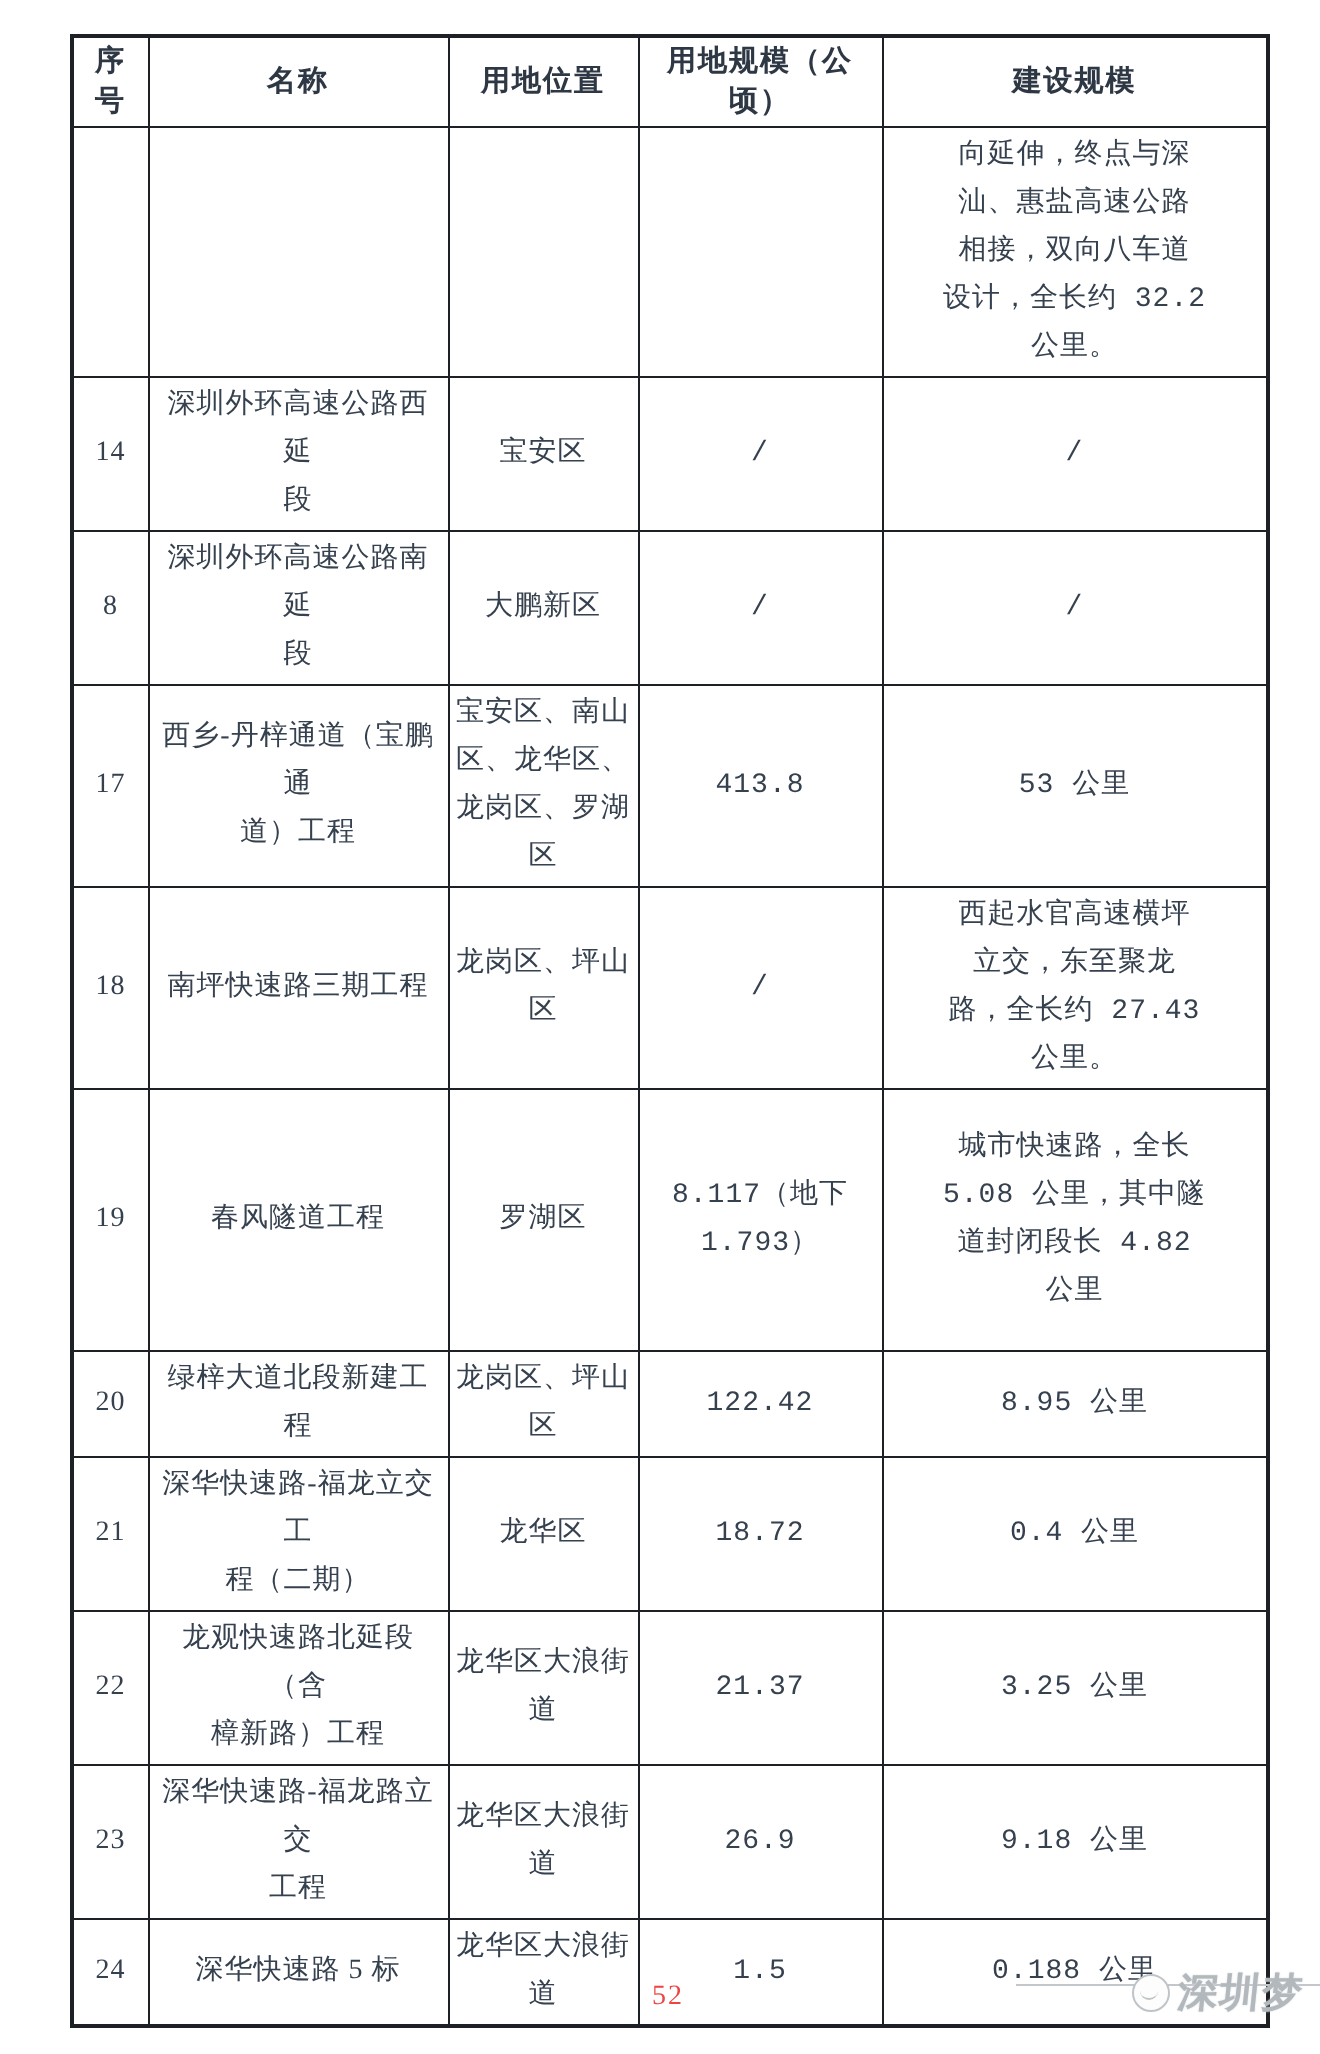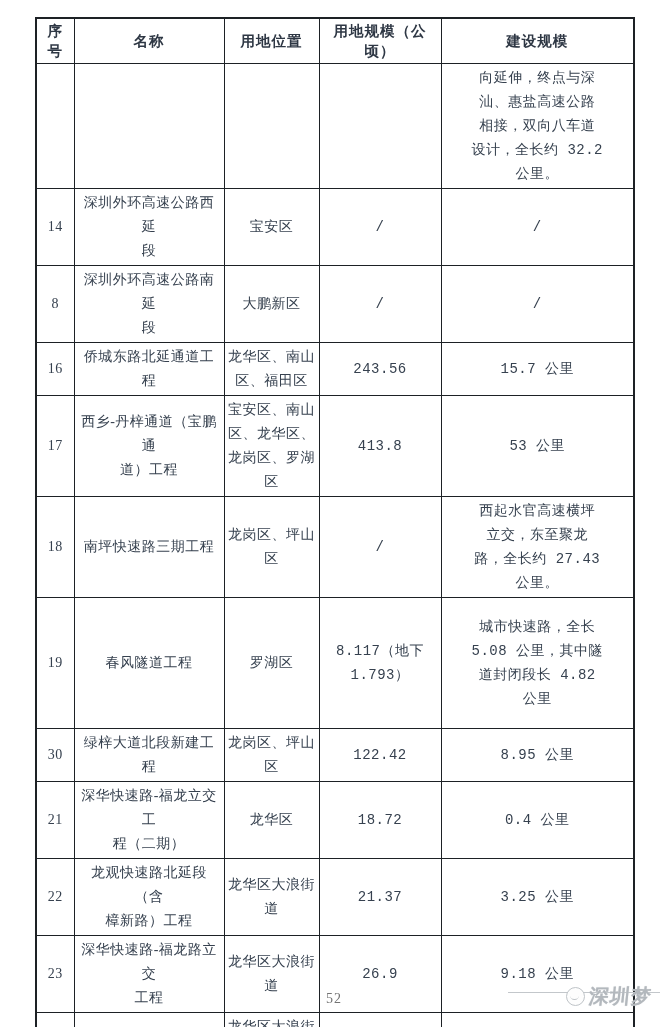--- a/index.html
+++ b/index.html
@@ -38,21 +38,21 @@
     line-height:24px;
     white-space:pre-line;
     letter-spacing:0.5px;
   }
   td.c-no{letter-spacing:0;}
   td.c-area, td.c-scale{font-family:Liberation Mono, monospace;}
   .footer-pagenum{
     position:absolute;
     left:35px;top:991px;width:598px;
     text-align:center;
-    font-size:14px;color:#737373;
+    font-size:14px;color:#ef4444;
     letter-spacing:1px;
   }
   .watermark{
     position:absolute;
     right:8px;top:983px;
     display:flex;align-items:center;
     color:#b3b8bd;
     white-space:nowrap;
   }
   .wm-line{
@@ -129,28 +129,20 @@
         <td class="c-scale">/</td>
       </tr>
       <tr style="height:47px">
         <td class="c-no">8</td>
         <td class="c-name">深圳外环高速公路南延
 段</td>
         <td class="c-loc">大鹏新区</td>
         <td class="c-area">/</td>
         <td class="c-scale">/</td>
       </tr>
-      <tr style="height:47px">
-        <td class="c-no">16</td>
-        <td class="c-name">侨城东路北延通道工程</td>
-        <td class="c-loc">龙华区、南山
-区、福田区</td>
-        <td class="c-area">243.56</td>
-        <td class="c-scale">15.7 公里</td>
-      </tr>
       <tr style="height:91px">
         <td class="c-no">17</td>
         <td class="c-name">西乡-丹梓通道（宝鹏通
 道）工程</td>
         <td class="c-loc">宝安区、南山
 区、龙华区、
 龙岗区、罗湖
 区</td>
         <td class="c-area">413.8</td>
         <td class="c-scale">53 公里</td>
@@ -171,21 +163,21 @@
         <td class="c-name">春风隧道工程</td>
         <td class="c-loc">罗湖区</td>
         <td class="c-area">8.117（地下
 1.793）</td>
         <td class="c-scale">城市快速路，全长
 5.08 公里，其中隧
 道封闭段长 4.82
 公里</td>
       </tr>
       <tr style="height:49px">
-        <td class="c-no">30</td>
+        <td class="c-no">20</td>
         <td class="c-name">绿梓大道北段新建工程</td>
         <td class="c-loc">龙岗区、坪山
 区</td>
         <td class="c-area">122.42</td>
         <td class="c-scale">8.95 公里</td>
       </tr>
       <tr style="height:49px">
         <td class="c-no">21</td>
         <td class="c-name">深华快速路-福龙立交工
 程（二期）</td>

